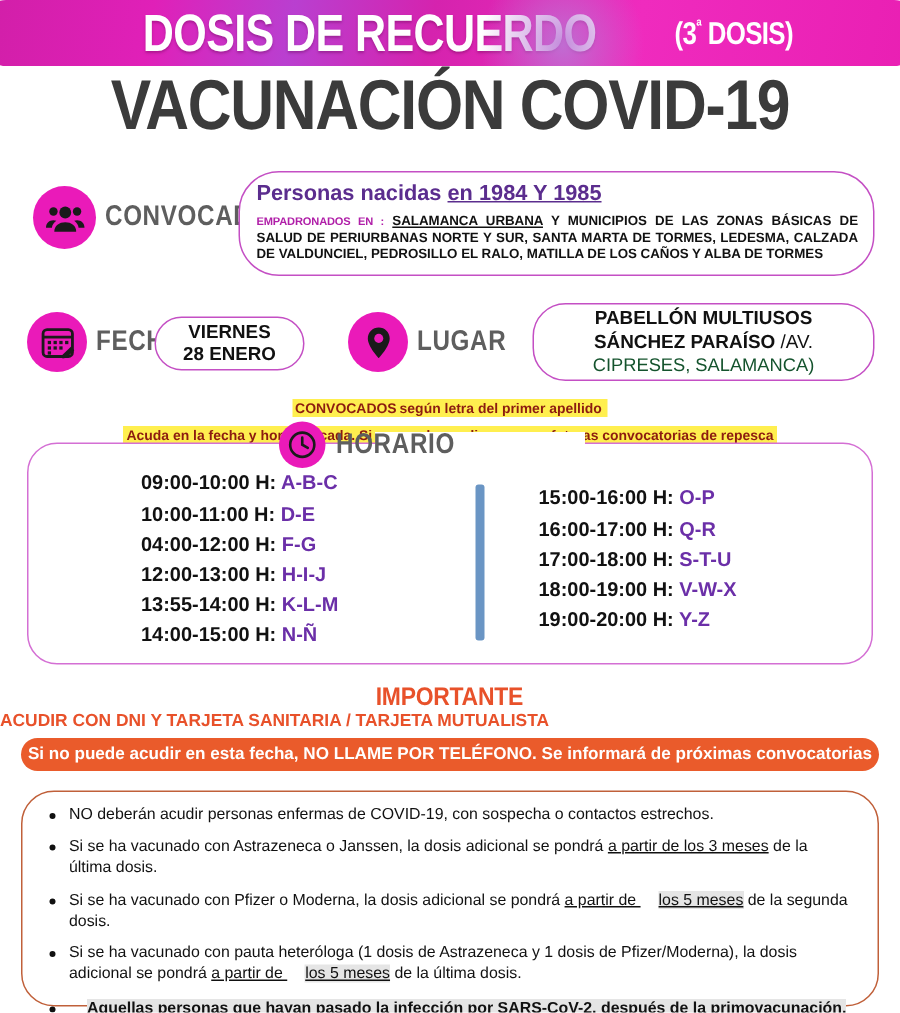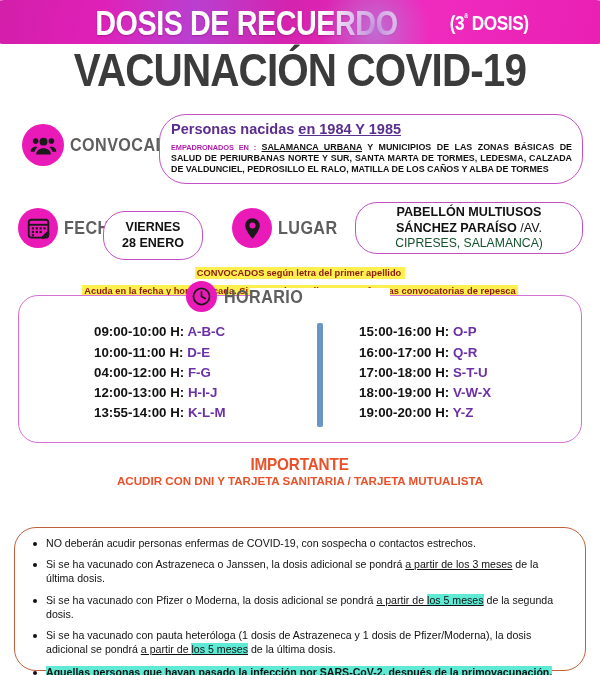--- a/index.html
+++ b/index.html
@@ -81,21 +81,21 @@
   
   .fecha-row{position:absolute;left:18px;top:208px;display:flex;align-items:center;gap:6px;}
   .fecha-row .ico{width:40px;height:40px;}
   .fecha-row .sect-label{font-size:19px;}
 
   .pill{
     position:absolute;border:1.6px solid #c44fc4;border-radius:22px;background:#fff;
     display:flex;flex-direction:column;align-items:center;justify-content:center;
     text-align:center;box-sizing:border-box;
   }
-  .pill-fecha{left:103px;top:211px;width:100px;height:49px;}
+  .pill-fecha{left:103px;top:211px;width:100px;height:36px;}
   .pill-fecha div{font-size:12.5px;font-weight:bold;color:#111;line-height:1.22;}
 
   .lugar-row{position:absolute;left:232px;top:208px;display:flex;align-items:center;gap:6px;}
   .lugar-row .ico{width:40px;height:40px;}
   .lugar-row .sect-label{font-size:19px;}
 
   .pill-lugar{
     left:355px;top:202px;width:228px;height:52px;padding:3px 8px;
   }
   .pill-lugar .l1{font-size:12.6px;font-weight:bold;color:#111;line-height:1.22;}
@@ -143,21 +143,21 @@
     margin-top:4px;
   }
 
   
   .imp-t{
     position:absolute;left:0;top:455px;width:600px;text-align:center;
     font-size:17px;font-weight:bold;color:#e8512a;letter-spacing:-.2px;
   }
   .imp-t span{display:inline-block;transform:scaleX(.9);}
   .imp-s{
-    position:absolute;left:0;top:474px;width:600px;text-align:center;
+    position:absolute;left:0;top:474px;width:600px;
     font-size:11.6px;font-weight:bold;color:#e8512a;
   }
   .imp-bar{
     position:absolute;left:14px;top:492px;width:572px;height:22px;
     background:#ea5b2b;border-radius:12px;display:flex;align-items:center;
     justify-content:center;box-sizing:border-box;
   }
   .imp-bar span{font-size:11.4px;font-weight:bold;color:#fff;white-space:nowrap;}
 
   
@@ -165,21 +165,21 @@
     position:absolute;left:14px;top:527px;width:572px;height:144px;
     border:1.5px solid #c0603a;border-radius:22px;background:#fff;
     box-sizing:border-box;padding:8px 16px 0 18px;
   }
   .bli{display:flex;gap:9px;margin-bottom:7px;}
   .bli .dot{
     flex:none;width:4px;height:4px;border-radius:50%;background:#111;margin-top:6px;
   }
   .bli .txt{font-size:10.6px;color:#111;line-height:1.34;}
   .bli .txt u{text-decoration:underline;}
-  .hl{background:#5eead4;}
+  .hl{background:#e5e5e5;margin-left:12px;}
   .bli.last{margin-top:9px;}
   .bli.last .txt{font-weight:bold;}
 </style>
 </head>
 <body>
 
 <div class="poster">
 
   <div class="band">
     <div class="band-txt">
@@ -270,35 +270,39 @@
     <div class="sect-label">HORARIO</div>
   </div>
 
   <div class="sched">
     <div class="col col-l">
       <div class="srow"><span>09:00-10:00 H: </span><span class="ltr">A-B-C</span></div>
       <div class="srow"><span>10:00-11:00 H: </span><span class="ltr">D-E</span></div>
       <div class="srow"><span>04:00-12:00 H: </span><span class="ltr">F-G</span></div>
       <div class="srow"><span>12:00-13:00 H: </span><span class="ltr">H-I-J</span></div>
       <div class="srow"><span>13:55-14:00 H: </span><span class="ltr">K-L-M</span></div>
+      <div class="srow"><span>14:00-15:00 H: </span><span class="ltr">N-Ñ</span></div>
     </div>
 
     <div class="divider"></div>
 
     <div class="col col-r">
       <div class="srow"><span>15:00-16:00 H: </span><span class="ltr">O-P</span></div>
       <div class="srow"><span>16:00-17:00 H: </span><span class="ltr">Q-R</span></div>
       <div class="srow"><span>17:00-18:00 H: </span><span class="ltr">S-T-U</span></div>
       <div class="srow"><span>18:00-19:00 H: </span><span class="ltr">V-W-X</span></div>
       <div class="srow"><span>19:00-20:00 H: </span><span class="ltr">Y-Z</span></div>
     </div>
   </div>
 
   <div class="imp-t"><span>IMPORTANTE</span></div>
   <div class="imp-s">ACUDIR CON DNI Y TARJETA SANITARIA / TARJETA MUTUALISTA</div>
+  <div class="imp-bar">
+    <span>Si no puede acudir en esta fecha, NO LLAME POR TELÉFONO. Se informará de próximas convocatorias</span>
+  </div>
 
   <div class="blist">
       <div class="bli">
         <div class="dot"></div>
         <div class="txt"><span>NO deberán acudir personas enfermas de COVID-19, con sospecha o contactos estrechos.</span></div>
       </div>
       <div class="bli">
         <div class="dot"></div>
         <div class="txt"><span>Si se ha vacunado con Astrazeneca o Janssen, la dosis adicional se pondrá </span><u>a partir de los 3 meses</u><span> de la última dosis.</span></div>
       </div>

